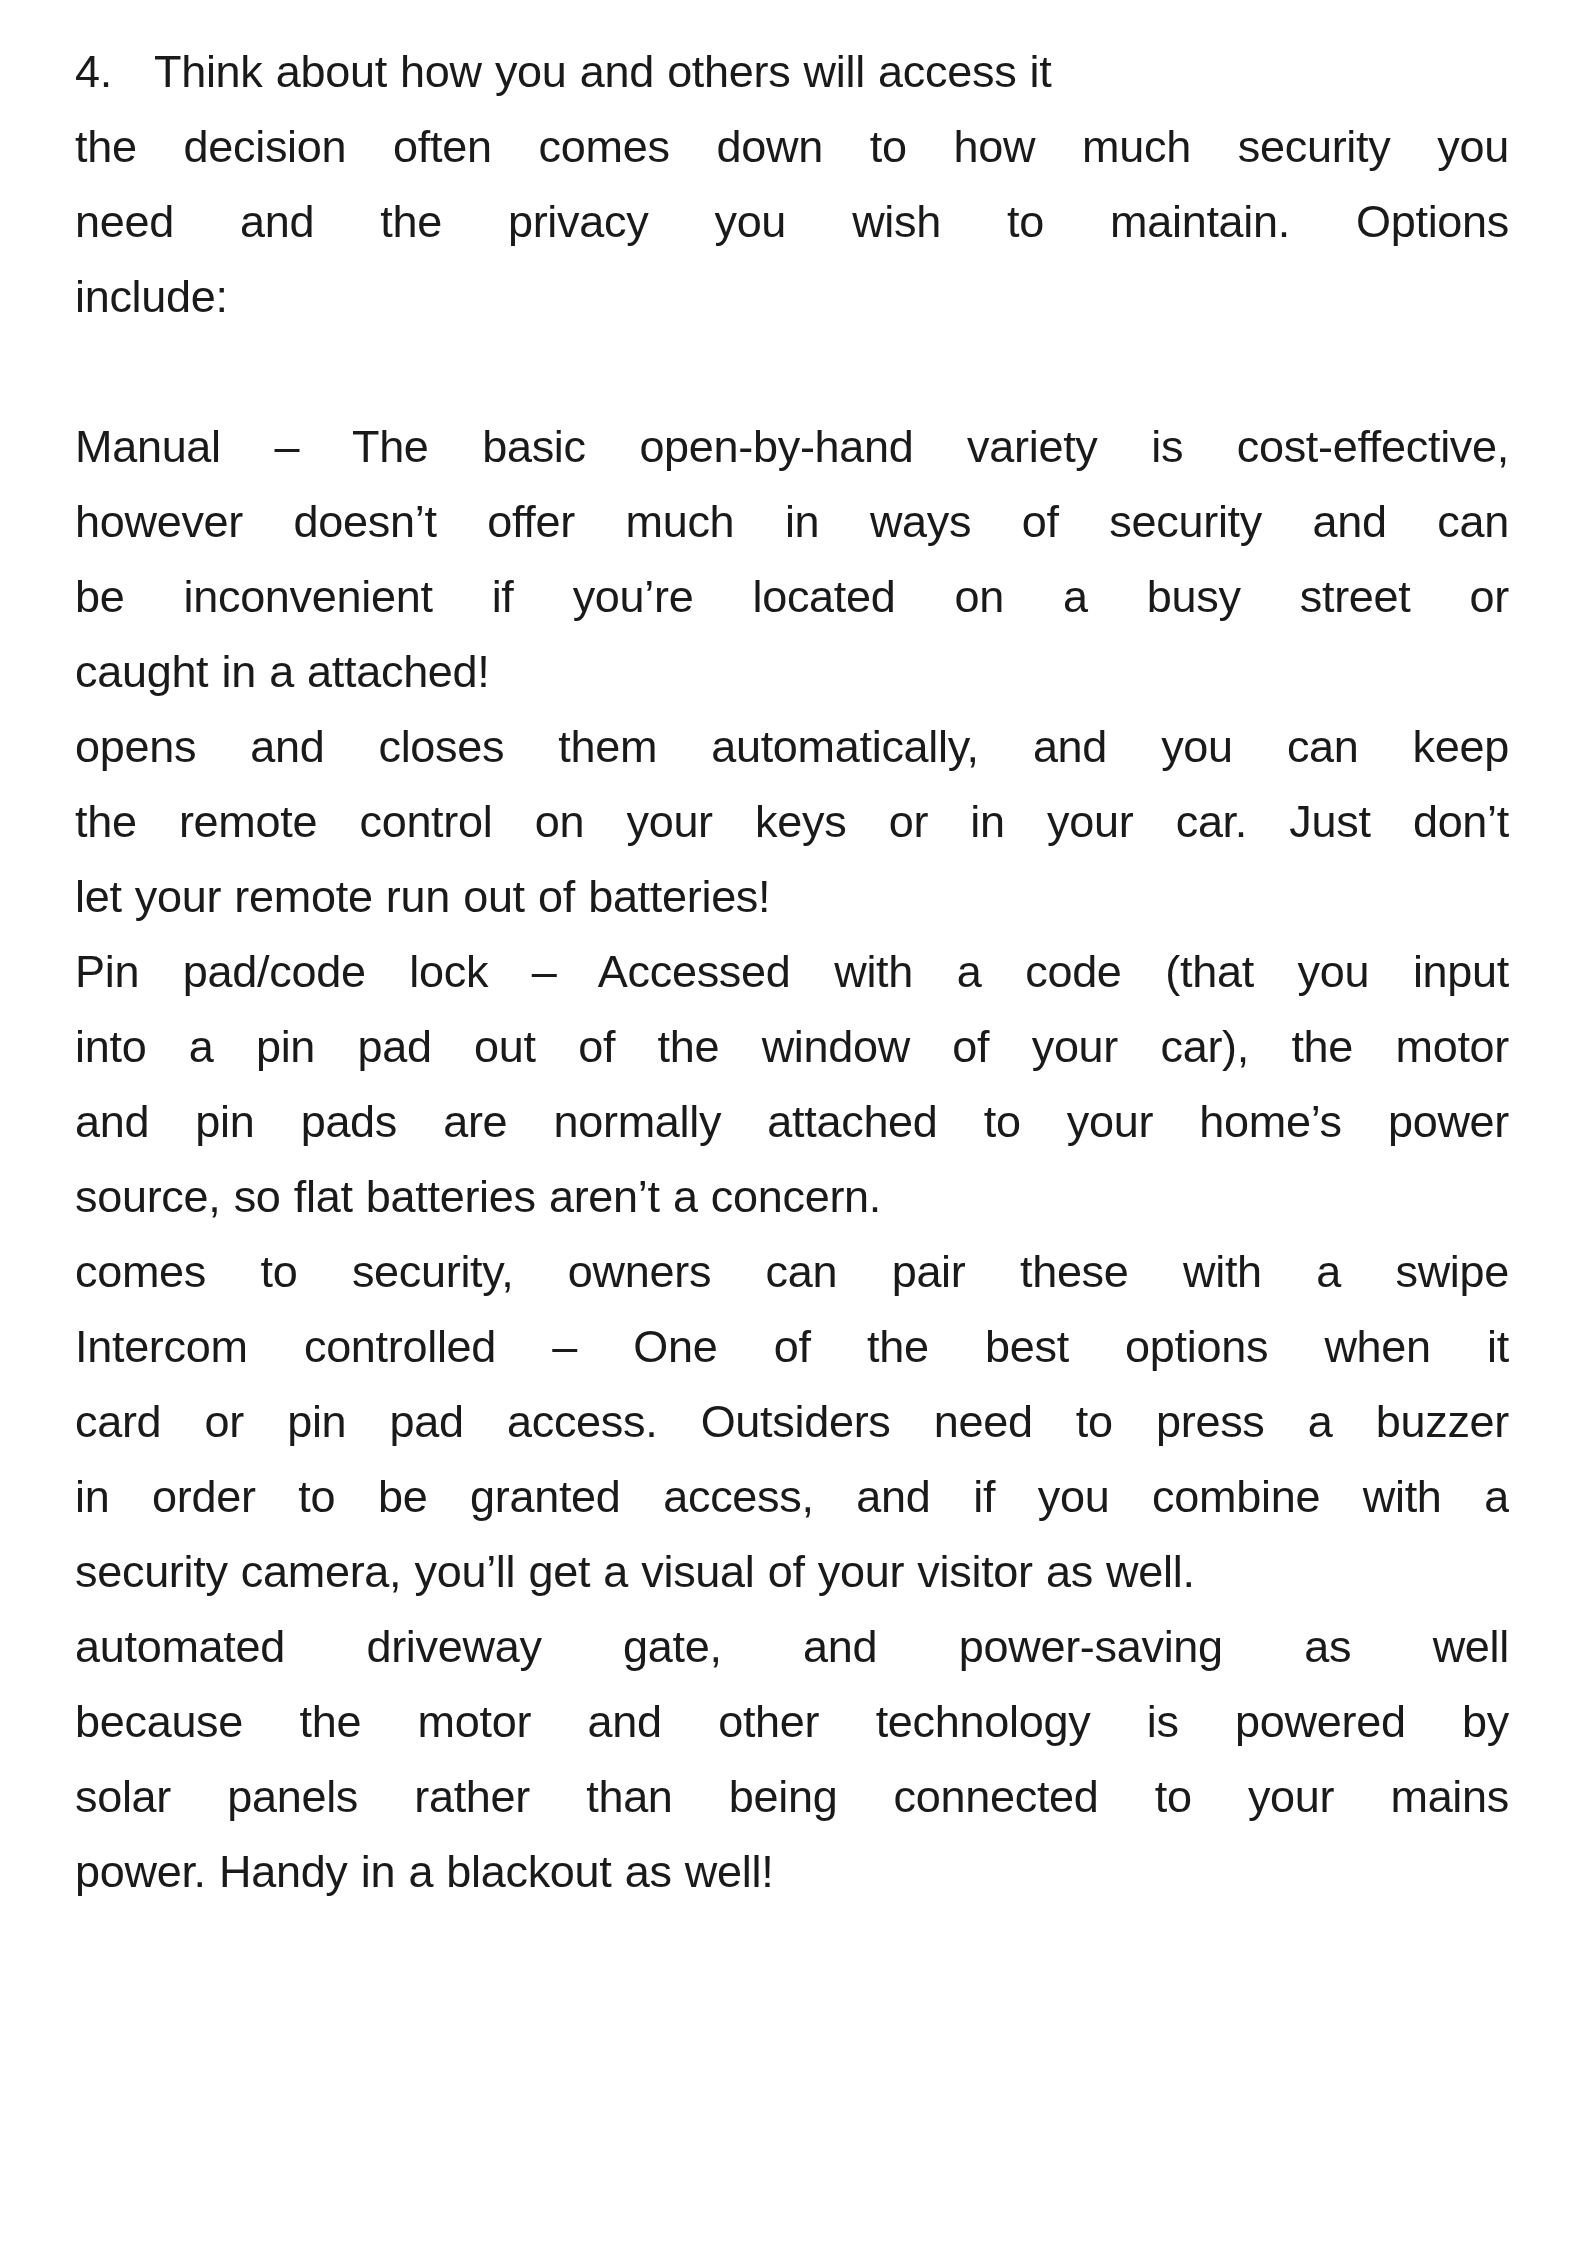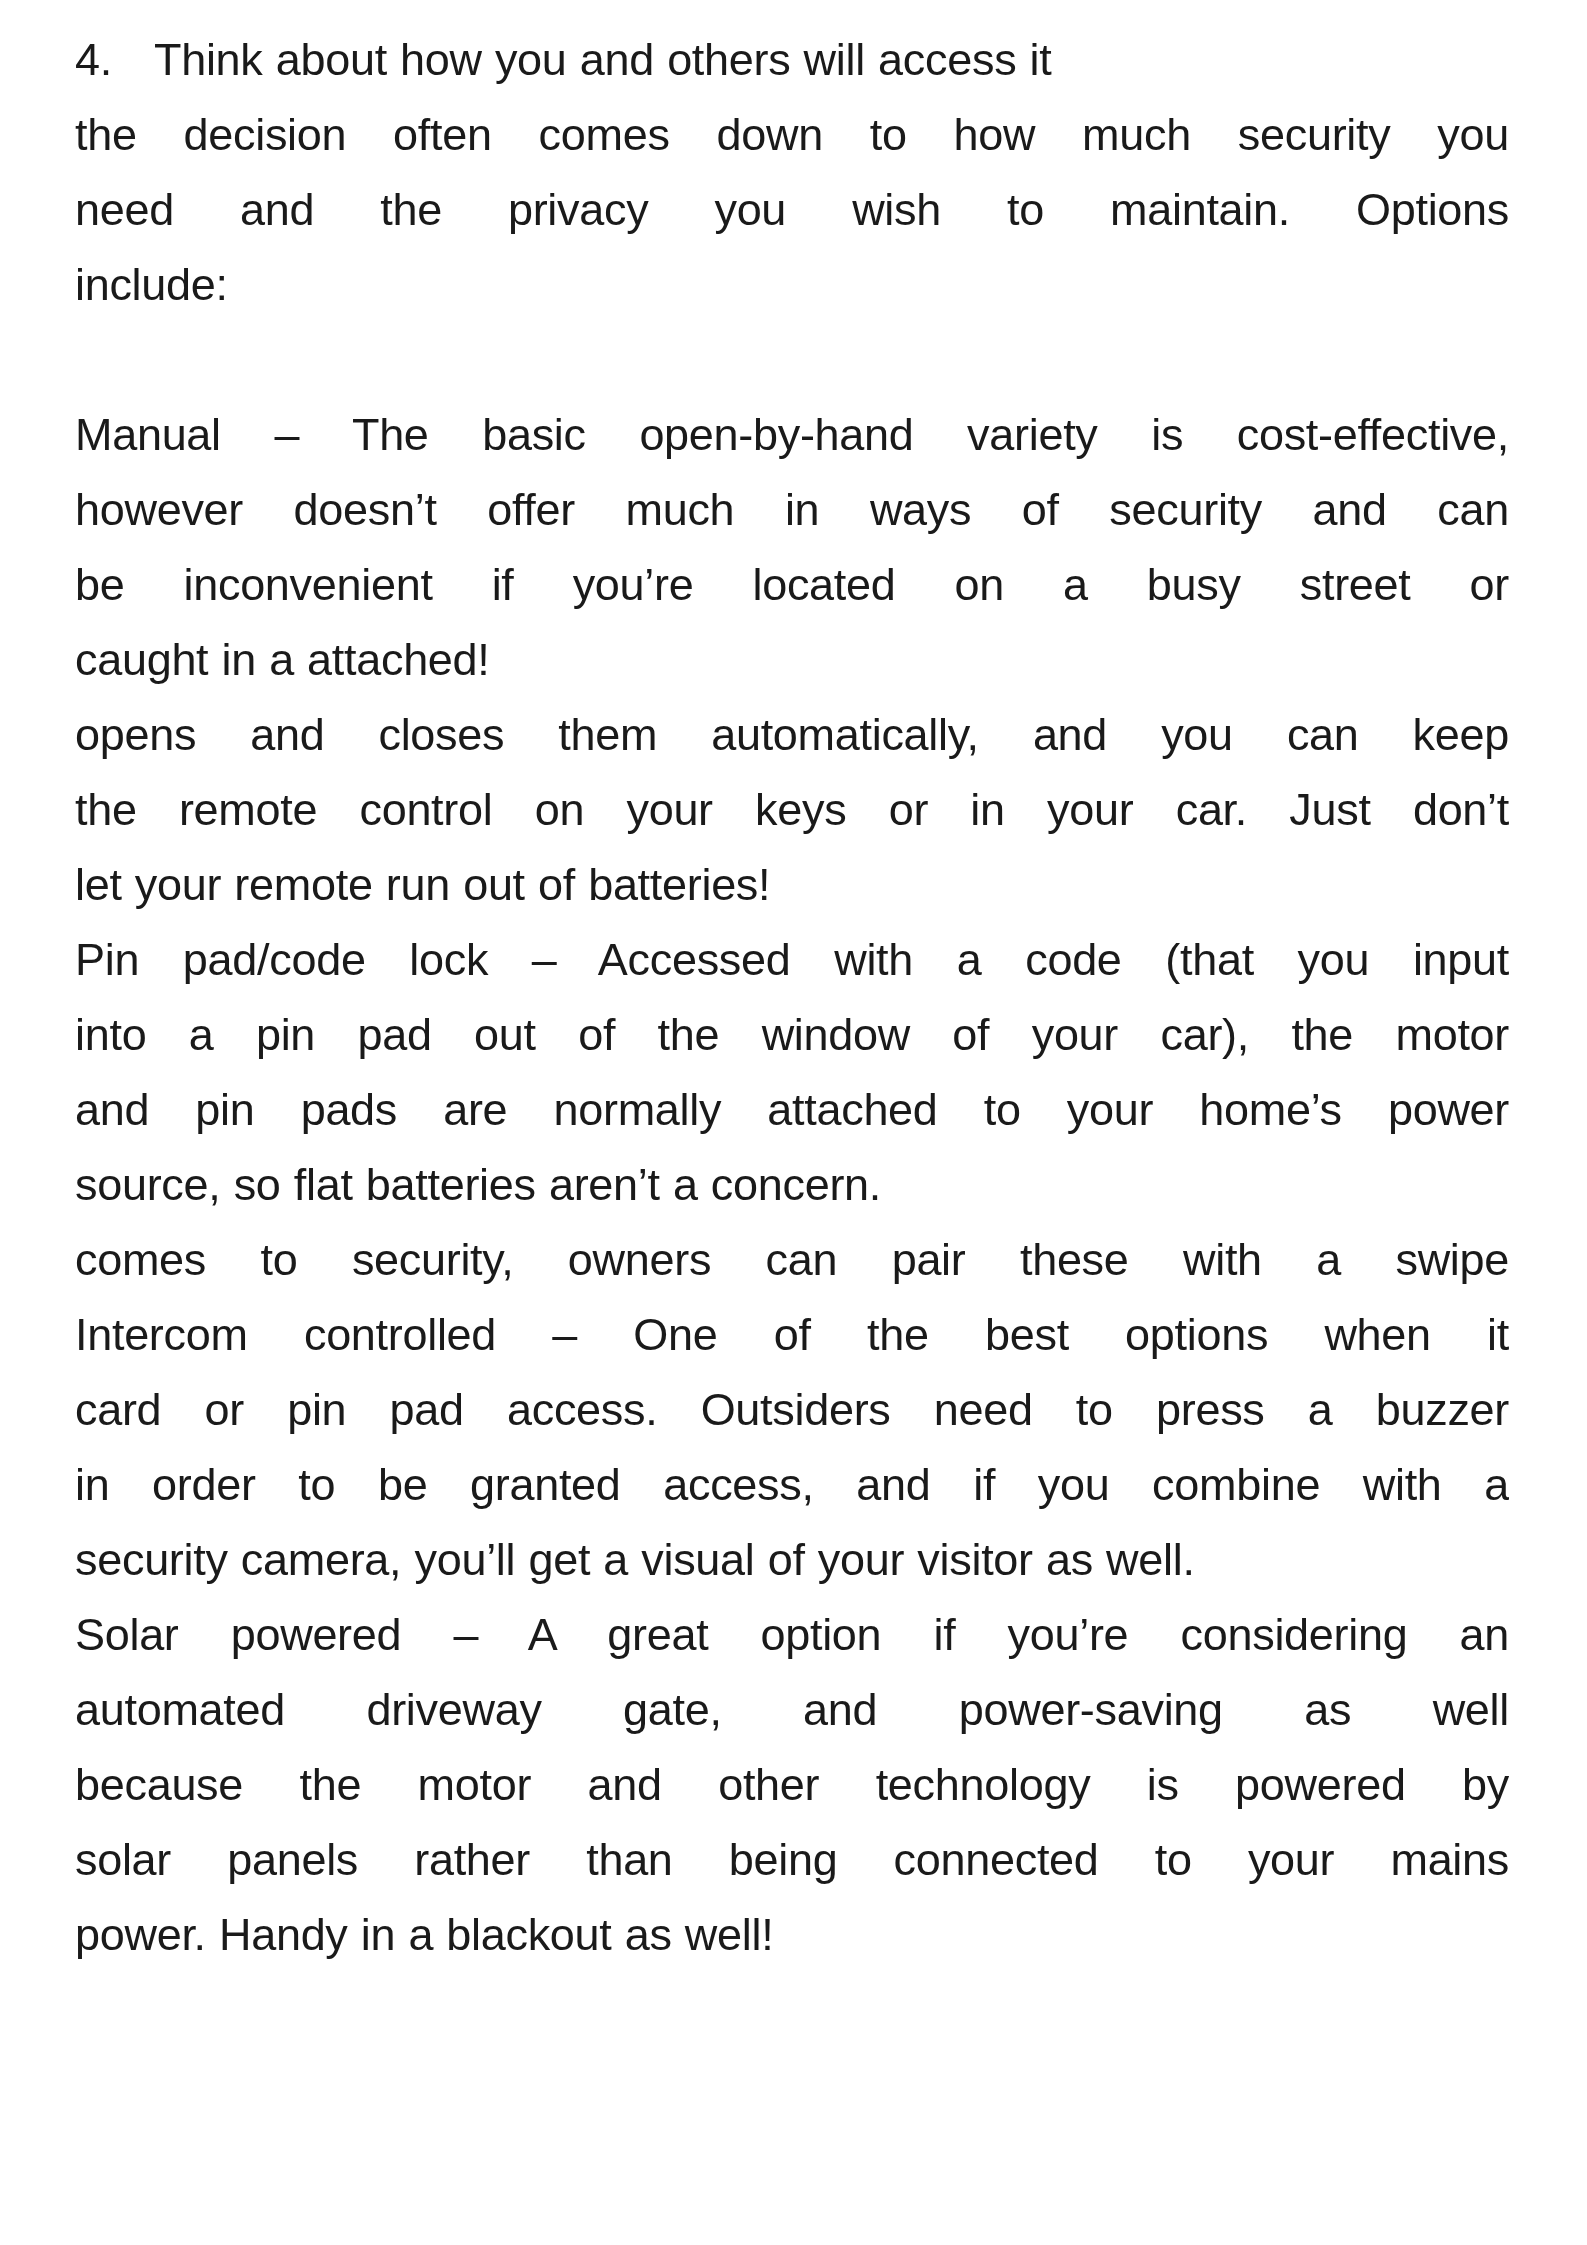--- a/index.html
+++ b/index.html
@@ -5,21 +5,21 @@
   * { margin: 0; padding: 0; box-sizing: border-box; }
   html, body {
     width: 1587px;
     height: 2245px;
     background: #ffffff;
     font-family: "Liberation Sans", sans-serif;
   }
   .page {
     width: 1587px;
     height: 2245px;
-    padding: 22px 78px 0 75px;
+    padding: 34px 78px 0 75px;
     overflow: hidden;
     color: #1a1a1a;
   }
   .line {
     font-size: 45px;
     line-height: 75px;
     height: 75px;
     letter-spacing: -0.3px;
     text-align: justify;
     text-align-last: justify;
@@ -52,19 +52,18 @@
       <div class="line last">let your remote run out of batteries!</div>
       <div class="line">Pin pad/code lock – Accessed with a code (that you input</div>
       <div class="line">into a pin pad out of the window of your car), the motor</div>
       <div class="line">and pin pads are normally attached to your home’s power</div>
       <div class="line last">source, so flat batteries aren’t a concern.</div>
       <div class="line">comes to security, owners can pair these with a swipe</div>
       <div class="line">Intercom controlled – One of the best options when it</div>
       <div class="line">card or pin pad access. Outsiders need to press a buzzer</div>
       <div class="line">in order to be granted access, and if you combine with a</div>
       <div class="line last">security camera, you’ll get a visual of your visitor as well.</div>
-      <div class="line">Solar powered – A great option if you’re considering an</div>
       <div class="line">automated driveway gate, and power-saving as well</div>
       <div class="line">because the motor and other technology is powered by</div>
       <div class="line">solar panels rather than being connected to your mains</div>
       <div class="line last">power. Handy in a blackout as well!</div>
     </div>
 </div>
 
 </body></html>

